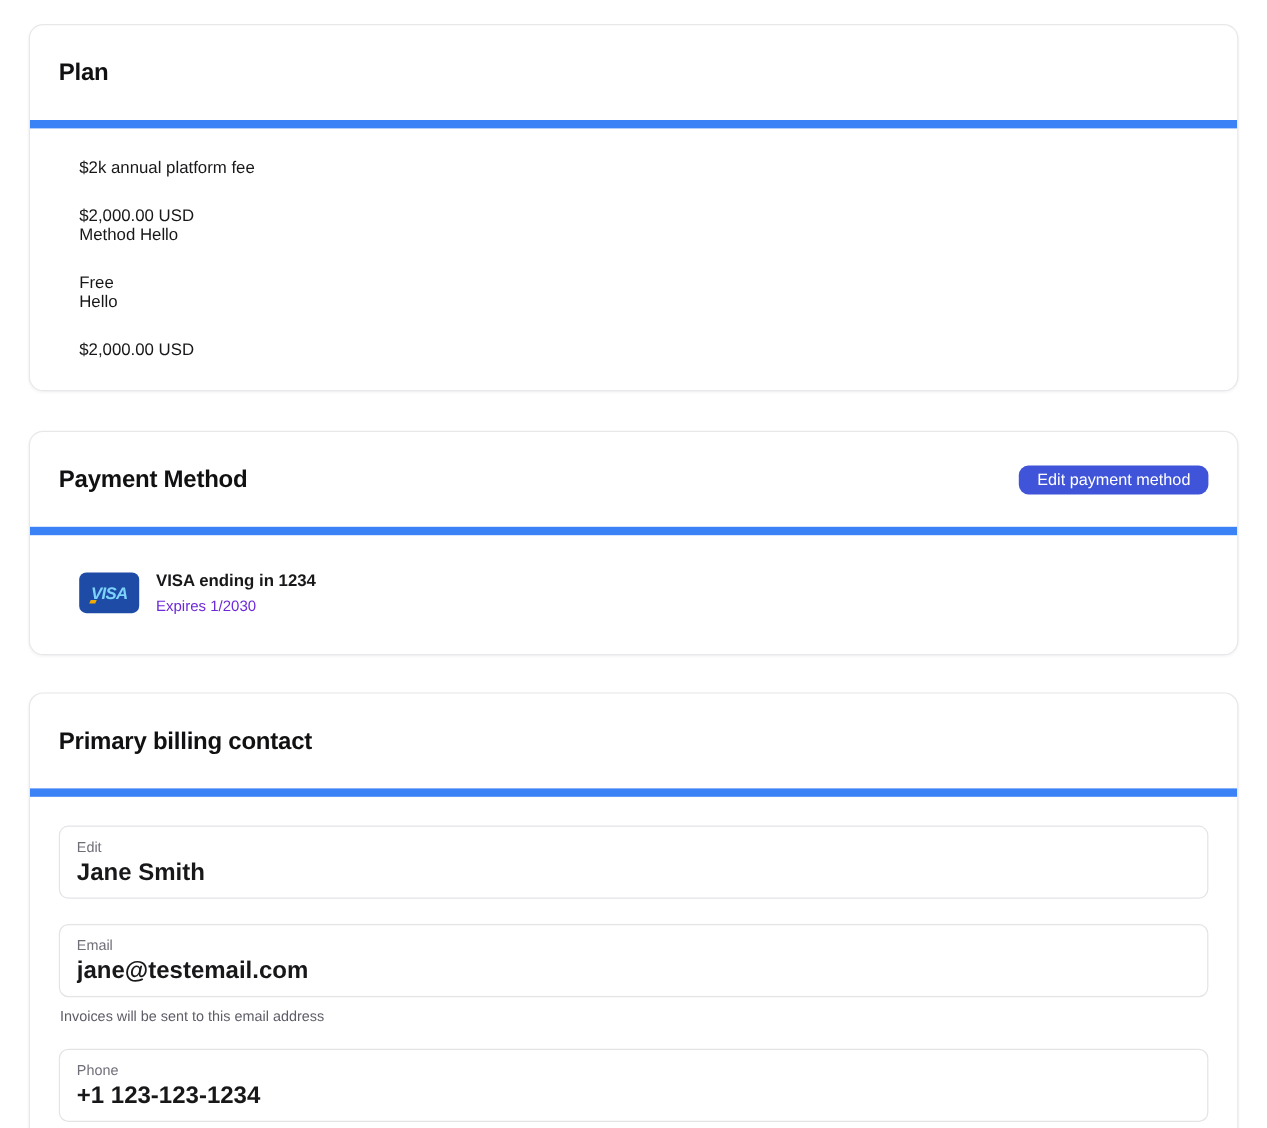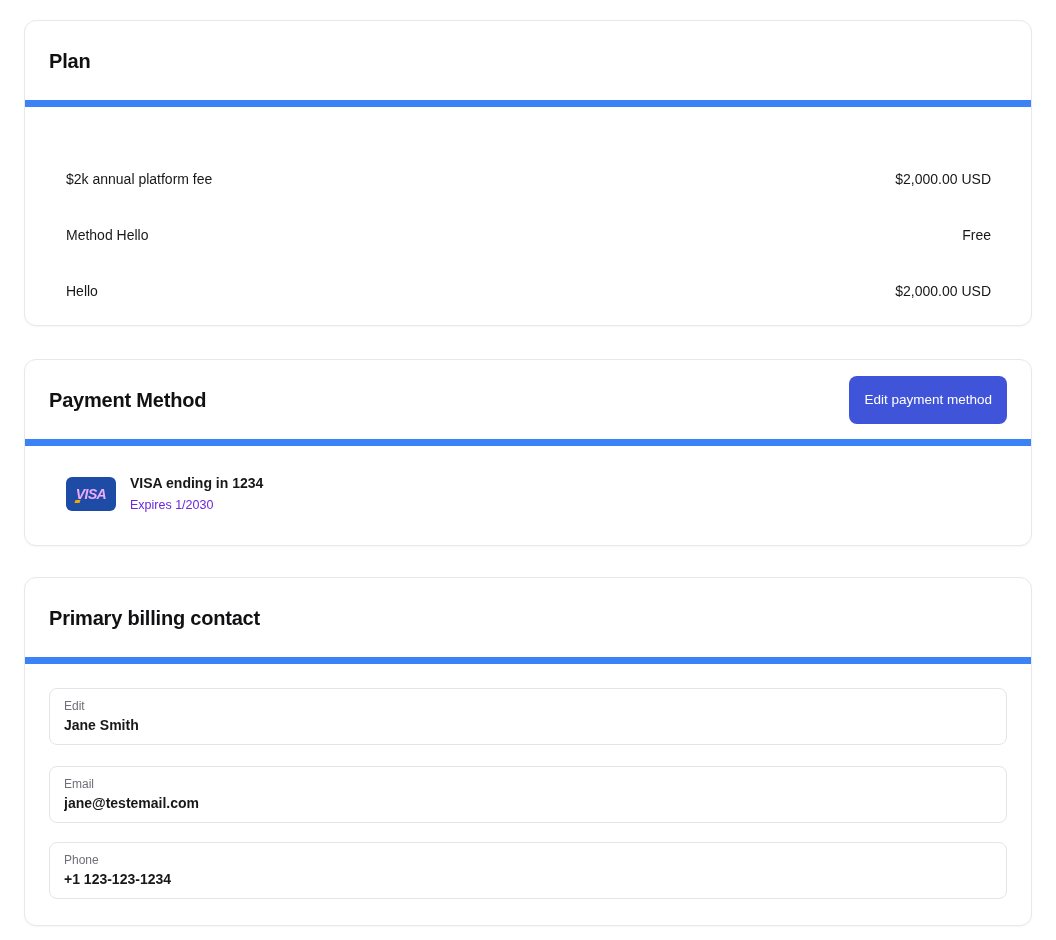--- a/index.html
+++ b/index.html
@@ -31,38 +31,39 @@
     color: #111113;
     line-height: 28px;
   }
 
   
   .plan-card { margin-bottom: 33px; }
   .plan-body { padding: 24px 40px 26px 41px; }
   .plan-row {
     height: 56px;
     display: flex;
-    align-items: flex-end;
+    align-items: flex-start;
     justify-content: space-between;
+    flex-direction: column;
   }
   .plan-row-label { font-size: 14px; color: #18181b; }
   .plan-row-value { font-size: 14px; color: #18181b; }
 
   
   .payment-card { margin-bottom: 31px; }
   .edit-btn {
     position: absolute;
     right: 24px;
     top: 50%;
     transform: translateY(-50%);
     background: #3f54d9;
     color: #ffffff;
     border: none;
     border-radius: 8px;
-    height: 48px;
+    height: 24px;
     padding: 0 15px;
     font-family: "Liberation Sans", sans-serif;
     font-size: 13.5px;
     font-weight: 500;
     cursor: pointer;
   }
   .payment-body {
     padding: 27px 24px 31px 41px;
     display: flex;
     align-items: center;
@@ -72,21 +73,21 @@
     width: 50px;
     height: 34px;
     background: #1d4ba5;
     border-radius: 6px;
     display: flex;
     align-items: center;
     justify-content: center;
     flex: none;
   }
   .visa-badge-text {
-    color: #f0abfc;
+    color: #7dd3fc;
     font-style: italic;
     font-weight: 800;
     font-size: 14px;
     letter-spacing: -0.6px;
   }
   .visa-badge::after {
     content: "";
     position: absolute;
     left: 9px;
     bottom: 8px;
@@ -123,21 +124,21 @@
     color: #6f6f78;
     line-height: 16px;
   }
   .field-input {
     display: block;
     width: 100%;
     border: none;
     outline: none;
     background: transparent;
     font-family: "Liberation Sans", sans-serif;
-    font-size: 14px;
+    font-size: 20px;
     font-weight: 600;
     color: #18181b;
     line-height: 19px;
     margin-top: 2px;
     padding: 0;
   }
   .field-name { margin-bottom: 21px; }
   .field-helper {
     font-size: 12px;
     color: #5d5d66;
@@ -195,20 +196,21 @@
 
       <div class="field-box field-name">
         <label class="field-label">Edit</label>
         <input class="field-input" type="text" value="Jane Smith" style="">
       </div>
 
       <div class="field-box field-email">
         <label class="field-label">Email</label>
         <input class="field-input" type="text" value="jane@testemail.com" style="">
       </div>
+      <div class="field-helper">Invoices will be sent to this email address</div>
 
       <div class="field-box field-phone">
         <label class="field-label">Phone</label>
         <input class="field-input" type="text" value="+1 123-123-1234" style="">
       </div>
 
     </div>
   </section>
 
 </div>

